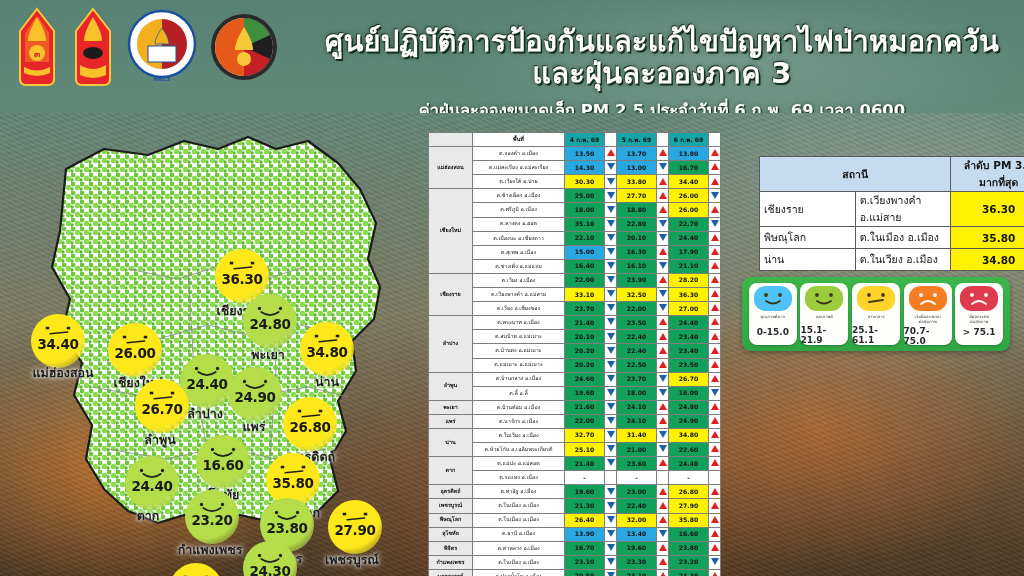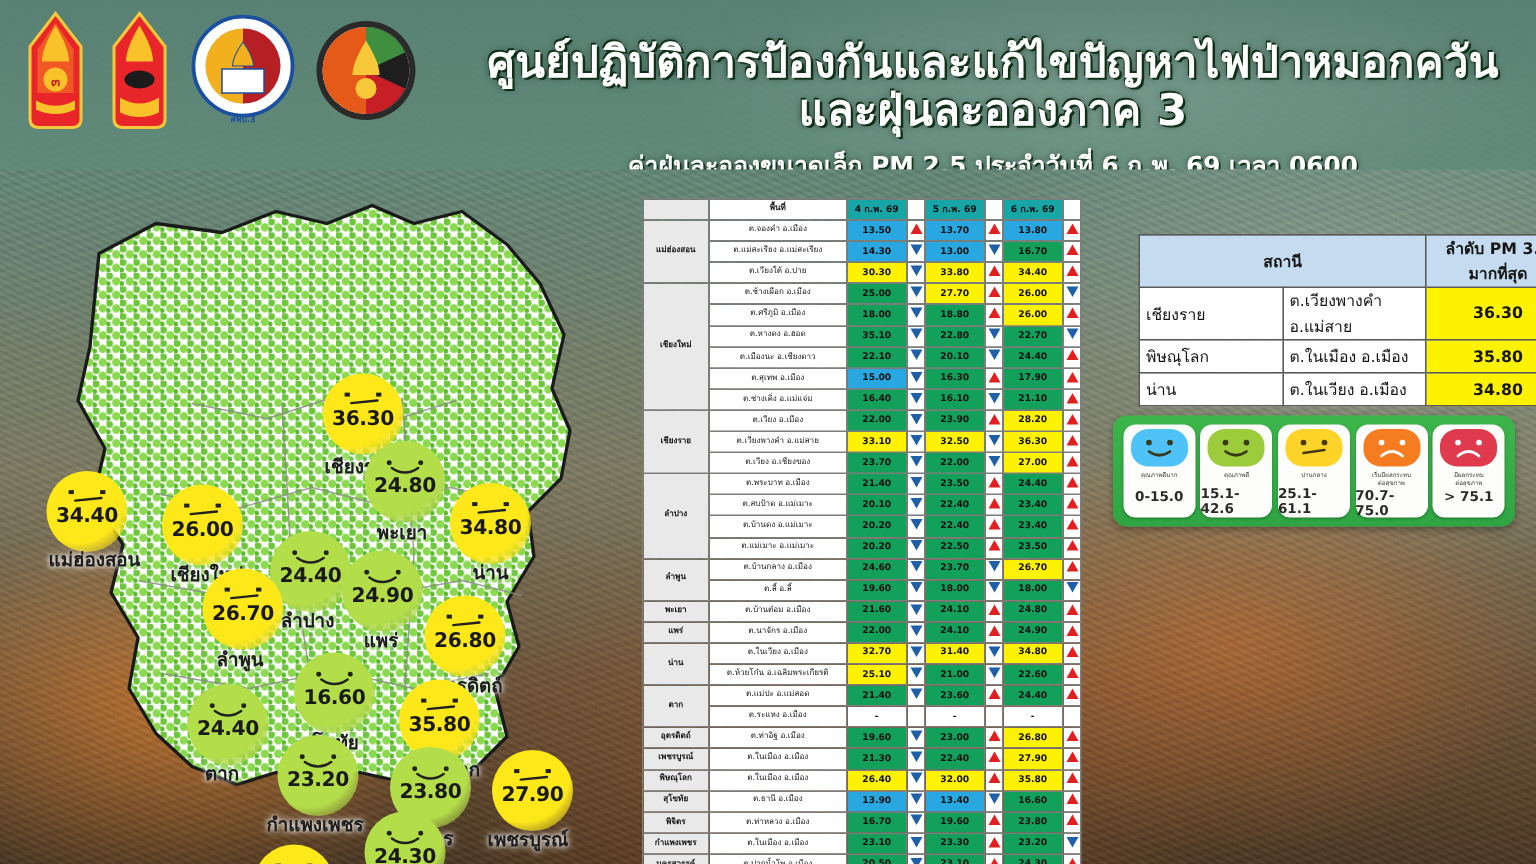--- a/index.html
+++ b/index.html
@@ -719,21 +719,21 @@
         <div class="lg-txt">คุณภาพดีมาก</div>
         <div class="lg-rng">0-15.0</div>
       </div>
       <div class="lg-card">
         <div class="lg-face" style="background:#9ccc3c"><svg viewBox="0 0 38 25" width="38" height="25">
             <circle cx="12" cy="9" r="1.9" fill="#3a3a1a"></circle>
             <circle cx="26" cy="9" r="1.9" fill="#3a3a1a"></circle>
             <path d="M12 15 Q19 20 26 15" stroke="#3a3a1a" stroke-width="1.8" fill="none" stroke-linecap="round"></path>
           </svg></div>
         <div class="lg-txt">คุณภาพดี</div>
-        <div class="lg-rng">15.1-42.6</div>
+        <div class="lg-rng">15.1-21.9</div>
       </div>
       <div class="lg-card">
         <div class="lg-face" style="background:#ffd42a"><svg viewBox="0 0 38 25" width="38" height="25">
             <circle cx="12" cy="9" r="1.9" fill="#4a3a10"></circle>
             <circle cx="26" cy="9" r="1.9" fill="#4a3a10"></circle>
             <path d="M12 16 L26 14" stroke="#4a3a10" stroke-width="1.8" stroke-linecap="round"></path>
           </svg></div>
         <div class="lg-txt">ปานกลาง</div>
         <div class="lg-rng">25.1-61.1</div>
       </div>

